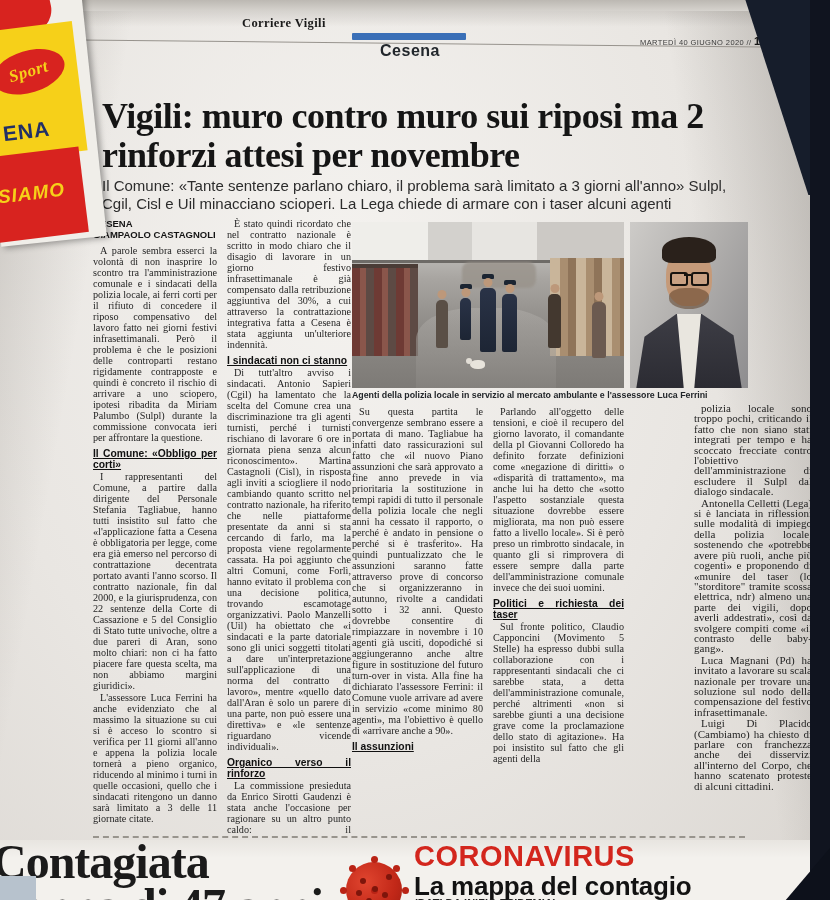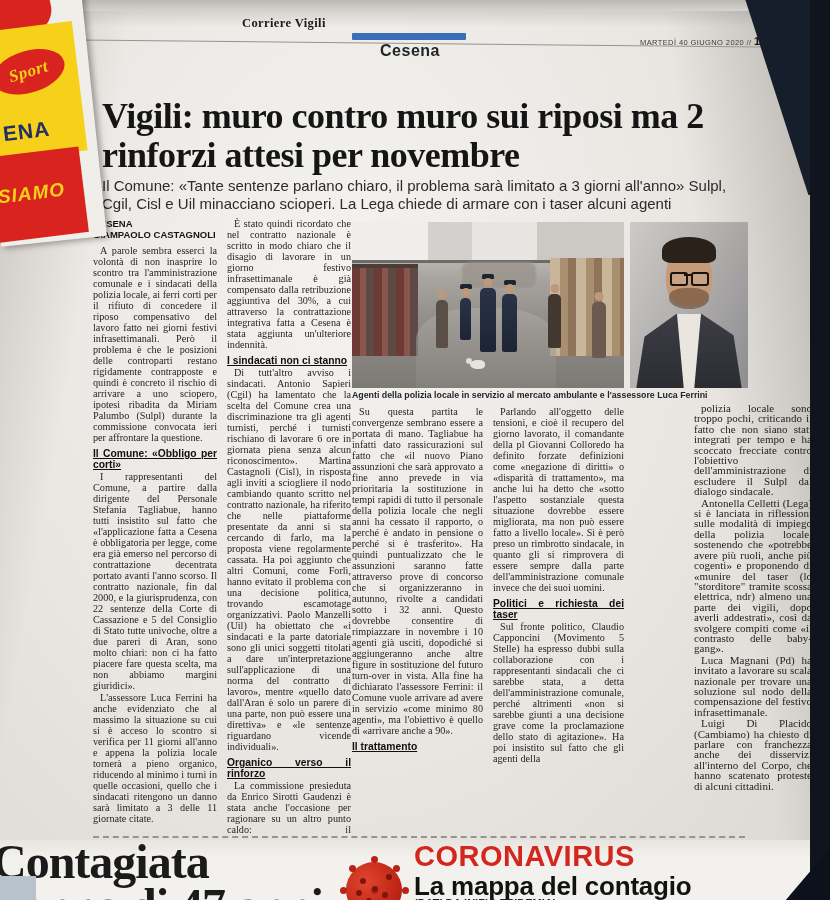--- a/index.html
+++ b/index.html
@@ -171,21 +171,21 @@
       <div class="lens l"></div>
       <div class="lens r"></div>
       <div class="bridge"></div>
     </div>
   </div>
 
   <div class="photo-caption">Agenti della polizia locale in servizio al mercato ambulante e l'assessore Luca Ferrini</div>
 
   <div class="mid-block bodytext">
       <p class="bp">Su questa partita le convergenze sembrano essere a portata di mano. Tagliabue ha infatti dato rassicurazioni sul fatto che «il nuovo Piano assunzioni che sarà approvato a fine anno prevede in via prioritaria la sostituzione in tempi rapidi di tutto il personale della polizia locale che negli anni ha cessato il rapporto, o perché è andato in pensione o perché si è trasferito». Ha quindi puntualizzato che le assunzioni saranno fatte attraverso prove di concorso che si organizzeranno in autunno, rivolte a candidati sotto i 32 anni. Questo dovrebbe consentire di rimpiazzare in novembre i 10 agenti già usciti, dopodiché si aggiungeranno anche altre figure in sostituzione del futuro turn-over in vista. Alla fine ha dichiarato l'assessore Ferrini: il Comune vuole arrivare ad avere in servizio «come minimo 80 agenti», ma l'obiettivo è quello di «arrivare anche a 90».</p>
-      <h4 class="bh">Il trattamento</h4>
+      <h4 class="bh">Il assunzioni</h4>
       <p class="bp">Parlando all'oggetto delle tensioni, e cioè il recupero del giorno lavorato, il comandante della pl Giovanni Colloredo ha definito forzate definizioni come «negazione di diritti» o «disparità di trattamento», ma anche lui ha detto che «sotto l'aspetto sostanziale questa situazione dovrebbe essere migliorata, ma non può essere fatto a livello locale». Si è però preso un rimbrotto sindacale, in quanto gli si rimprovera di essere sempre dalla parte dell'amministrazione comunale invece che dei suoi uomini.</p>
       <h4 class="bh">Politici e richiesta dei taser</h4>
       <p class="bp">Sul fronte politico, Claudio Capponcini (Movimento 5 Stelle) ha espresso dubbi sulla collaborazione con i rappresentanti sindacali che ci sarebbe stata, a detta dell'amministrazione comunale, perché altrimenti «non si sarebbe giunti a una decisione grave come la proclamazione dello stato di agitazione». Ha poi insistito sul fatto che gli agenti della</p>
     </div>
   <div class="right-block bodytext">
       <p class="bp">polizia locale sono troppo pochi, criticando il fatto che non siano stati integrati per tempo e ha scoccato frecciate contro l'obiettivo dell'amministrazione di escludere il Sulpl dal dialogo sindacale.</p>
       <p class="bp">Antonella Celletti (Lega) si è lanciata in riflessioni sulle modalità di impiego della polizia locale, sostenendo che «potrebbe avere più ruoli, anche più cogenti» e proponendo di «munire del taser (lo "storditore" tramite scossa elettrica, ndr) almeno una parte dei vigili, dopo averli addestrati», così da svolgere compiti come «il contrasto delle baby-gang».</p>
       <p class="bp">Luca Magnani (Pd) ha invitato a lavorare su scala nazionale per trovare una soluzione sul nodo della compensazione del festivo infrasettimanale.</p>
       <p class="bp">Luigi Di Placido (Cambiamo) ha chiesto di parlare con franchezza anche dei disservizi all'interno del Corpo, che hanno scatenato proteste di alcuni cittadini.</p>
     </div>

